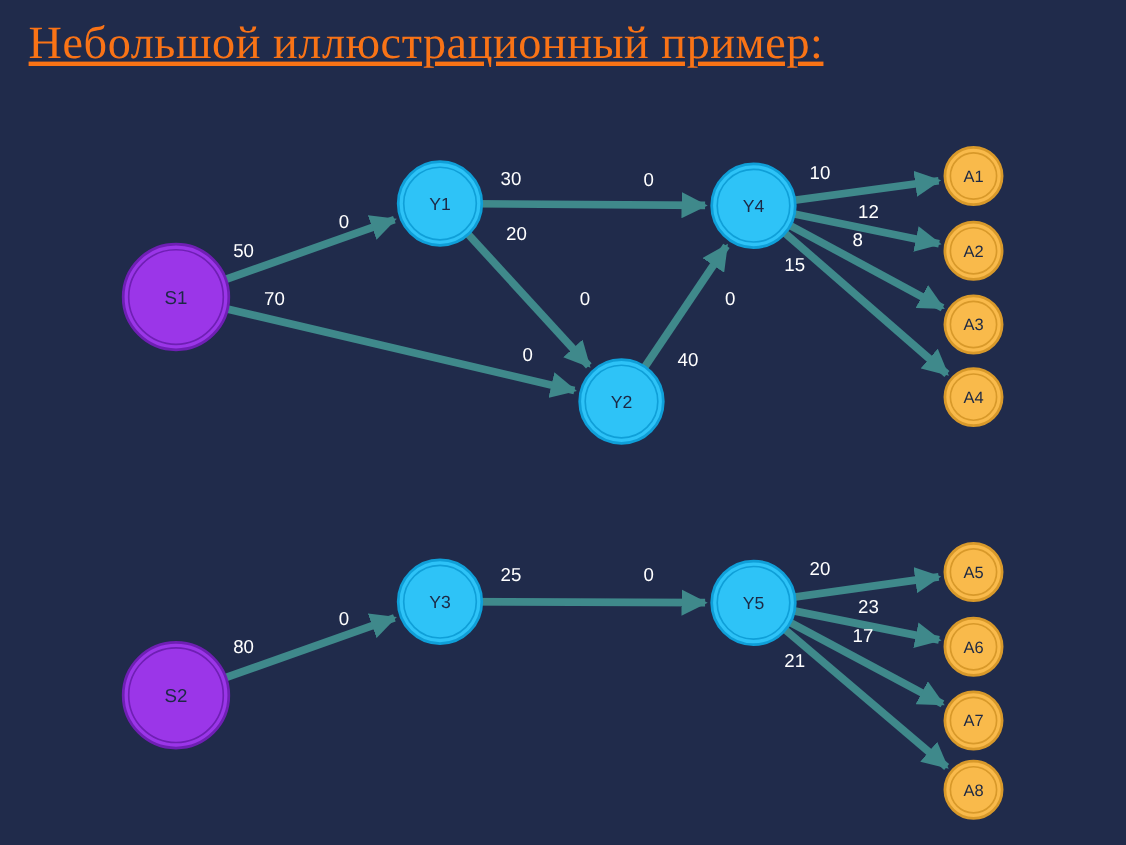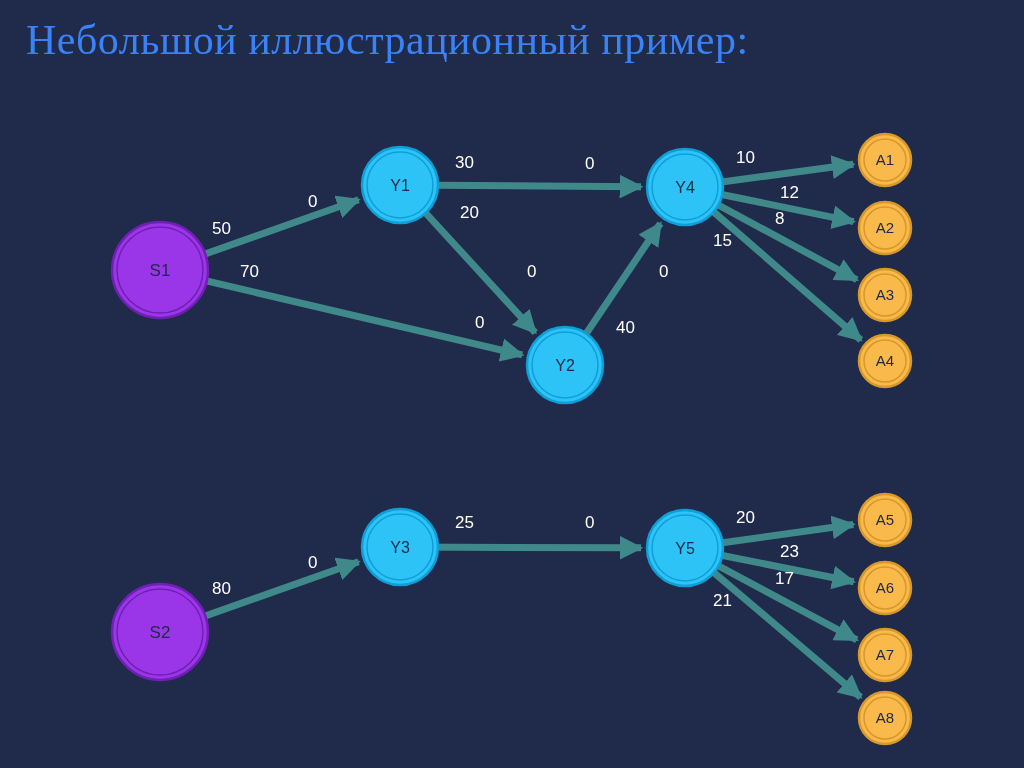--- a/index.html
+++ b/index.html
@@ -37,21 +37,21 @@
     font-size: 17px;
   }
   .node-label {
     font-family: "Liberation Sans", sans-serif;
   }
 </style>
 </head>
 <body style="background: rgb(32, 43, 75);">
 
 <div id="slide">
-  <div id="slide-title" style="color: #3b82f6;">Небольшой иллюстрационный пример:</div>
+  <div id="slide-title" style="color: #f97316; text-decoration: underline;">Небольшой иллюстрационный пример:</div>
 
   <svg id="graph" width="1024" height="768" viewBox="0 0 1024 768">
     <defs>
       <marker id="arrowhead" viewBox="0 0 10 10" refX="9" refY="5" markerWidth="3.4" markerHeight="3.4" orient="auto" markerUnits="strokeWidth">
         <path id="arrowhead-path" d="M0,0 L10,5 L0,10 Z" fill="#3f898b"></path>
       </marker>
     </defs>
     <g id="edges-layer">
         <line x1="160" y1="270" x2="358.5244020929069" y2="199.68927425876214" stroke="#3f898b" stroke-width="7" marker-end="url(#arrowhead)"></line>
         <line x1="160" y1="270" x2="522.1627189293805" y2="354.9517488846695" stroke="#3f898b" stroke-width="7" marker-end="url(#arrowhead)"></line>

